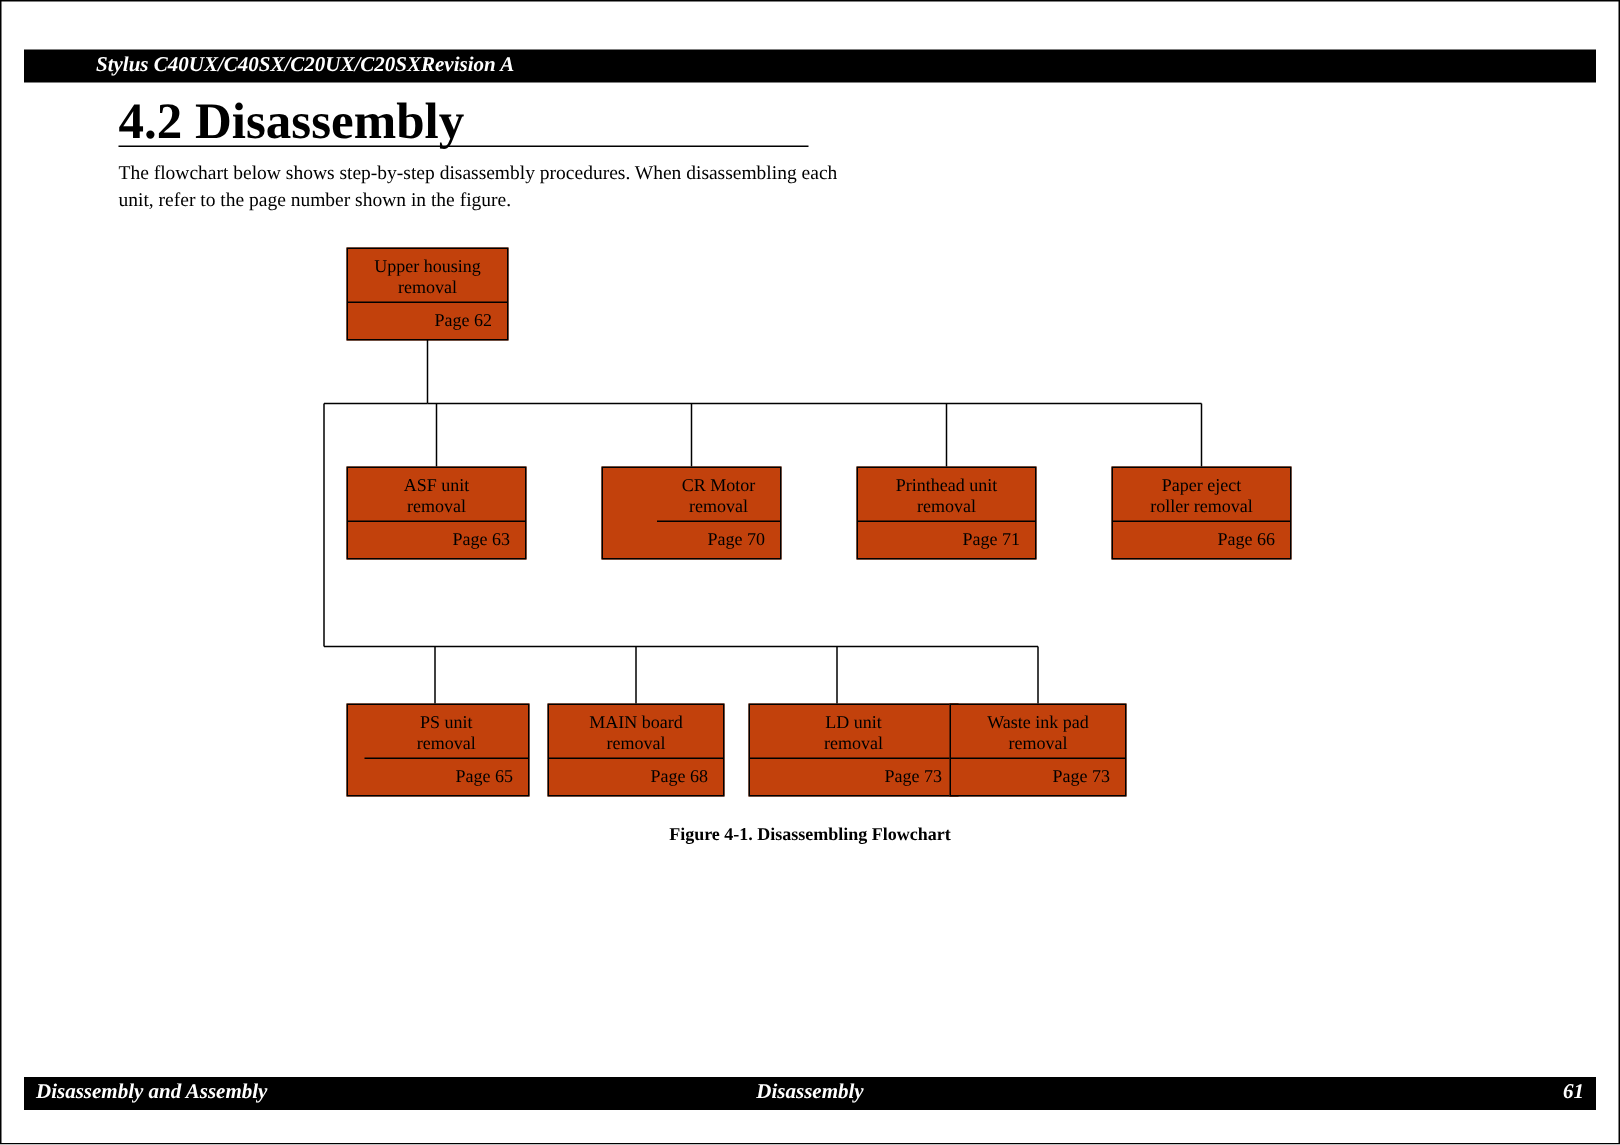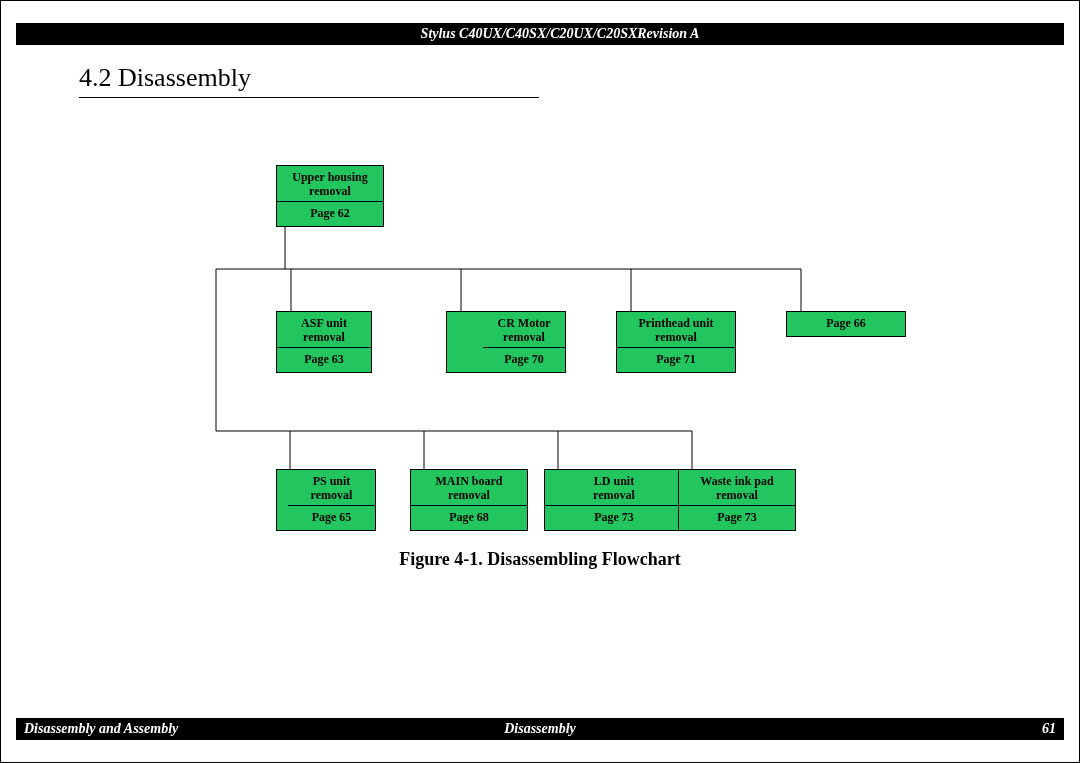--- a/index.html
+++ b/index.html
@@ -27,33 +27,33 @@
     background: #000;
     color: #fff;
     font-style: italic;
     font-weight: bold;
     font-size: 14px;
     display: flex;
     align-items: center;
     padding: 0 8px;
     box-sizing: border-box;
   }
-  .header-bar { top: 22px; justify-content: center; padding-left: 48px; }
+  .header-bar { top: 32px; justify-content: flex-start; padding-left: 48px; }
   .footer-bar { bottom: 22px; justify-content: space-between; font-family: Liberation Serif, serif; }
   .footer-center {
     position: absolute;
     left: 50%;
     transform: translateX(-50%);
   }
   .section-title {
     position: absolute;
     left: 78px;
     top: 62px;
-    font-size: 26px;
-    font-weight: normal;
+    font-size: 34px;
+    font-weight: bold;
   }
   .title-rule {
     position: absolute;
     left: 78px;
     top: 96px;
     width: 460px;
     border-top: 1px solid #000;
   }
   .intro {
     position: absolute;
@@ -62,40 +62,39 @@
     width: 480px;
     font-size: 13px;
     line-height: 1.35;
   }
   .caption {
     position: absolute;
     top: 548px;
     width: 100%;
     text-align: center;
     font-weight: bold;
-    font-size: 18px;
+    font-size: 12px;
   }
   .node {
     position: absolute;
     border: 1px solid #000;
     box-sizing: border-box;
-    font-weight: bold;
+    font-weight: normal;
     font-size: 12px;
-    background: #22c55e;
-    margin-left: 45px;
+    background: #c2410c;
   }
   .node-title {
     text-align: center;
     padding: 4px 6px 2px 6px;
     line-height: 1.2;
     border-bottom: 1px solid #000;
   }
   .node-page {
     padding: 4px 10px 5px 10px;
-    text-align: center;
+    text-align: right;
   }
   .connectors {
     position: absolute;
     left: 0; top: 0;
     width: 1080px;
     height: 763px;
     pointer-events: none;
   }
   line { stroke: #000; stroke-width: 1; }
 </style>
@@ -104,43 +103,45 @@
 
 <div class="page">
 
   <div class="header-bar">
     <span>Stylus C40UX/C40SX/C20UX/C20SX</span>
     <span>Revision A</span>
   </div>
 
   <div class="section-title">4.2  Disassembly</div>
   <div class="title-rule"></div>
+  <div class="intro">The flowchart below shows step-by-step disassembly procedures. When disassembling each unit, refer to the page number shown in the figure.</div>
 
   <div class="node" style="left:230px; top:164px; width:108px;">
     <div class="node-title"><span>Upper housing<br>removal</span></div>
     <div class="node-page">Page 62</div>
   </div>
 
-  <div class="node" style="left:230px; top:310px; width:96px;">
+  <div class="node" style="left:230px; top:310px; width:120px;">
     <div class="node-title"><span>ASF unit<br>removal</span></div>
     <div class="node-page">Page 63</div>
   </div>
   <div class="node" style="left:400px; top:310px; width:120px;padding-left:36px;">
     <div class="node-title"><span>CR Motor<br>removal</span></div>
     <div class="node-page">Page 70</div>
   </div>
   <div class="node" style="left:570px; top:310px; width:120px;">
     <div class="node-title"><span>Printhead unit<br>removal</span></div>
     <div class="node-page">Page 71</div>
   </div>
   <div class="node" style="left:740px; top:310px; width:120px;">
+    <div class="node-title"><span>Paper eject<br>roller removal</span></div>
     <div class="node-page">Page 66</div>
   </div>
 
-  <div class="node" style="left:230px; top:468px; width:100px;padding-left:11px;">
+  <div class="node" style="left:230px; top:468px; width:122px;padding-left:11px;">
     <div class="node-title"><span>PS unit<br>removal</span></div>
     <div class="node-page">Page 65</div>
   </div>
   <div class="node" style="left:364px; top:468px; width:118px;">
     <div class="node-title"><span>MAIN board<br>removal</span></div>
     <div class="node-page">Page 68</div>
   </div>
   <div class="node" style="left:498px; top:468px; width:140px;">
     <div class="node-title"><span>LD unit<br>removal</span></div>
     <div class="node-page">Page 73</div>

